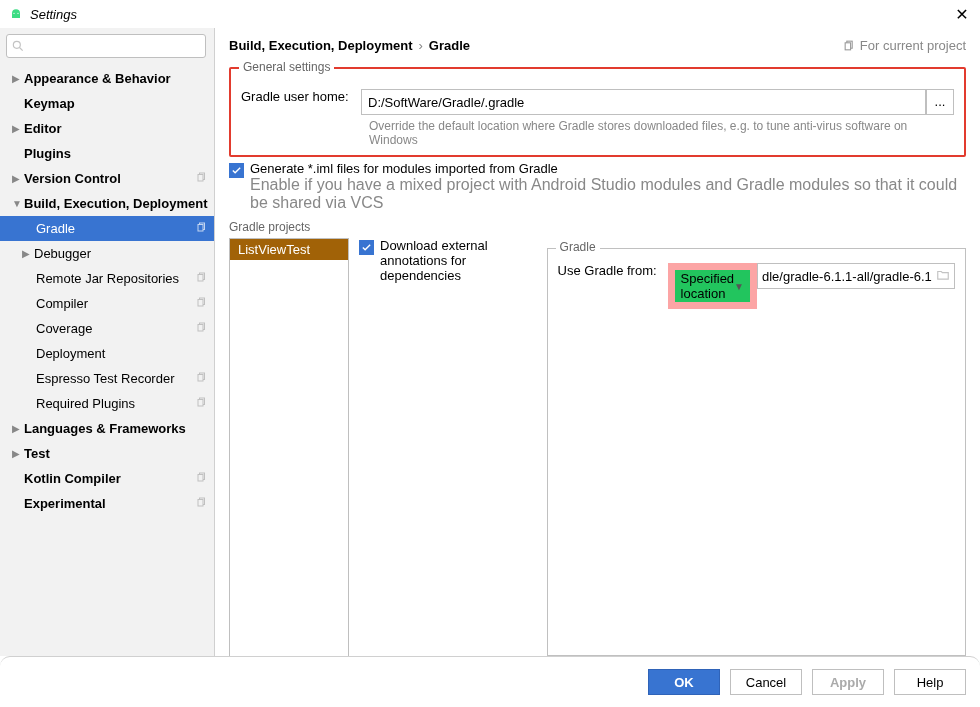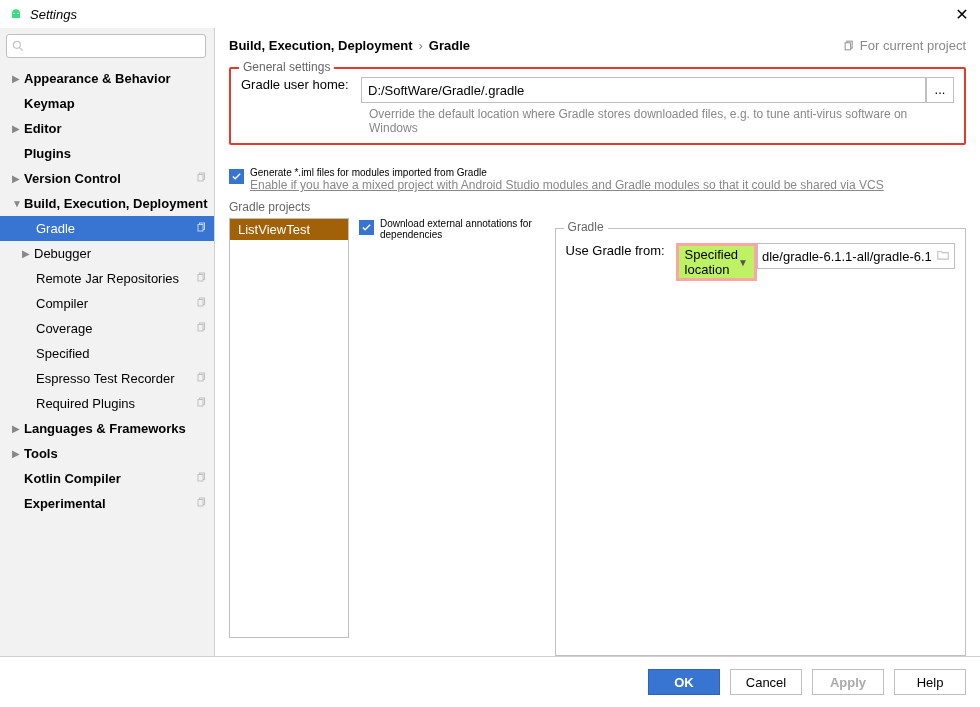--- a/index.html
+++ b/index.html
@@ -27,50 +27,50 @@
 .tree-item.selected { background: #3874d1; color: #fff; }
 .tree-item .copy-icon { opacity: 0.35; }
 .tree-item.selected .copy-icon { opacity: 0.7;}
 
 .main { flex: 1; display: flex; flex-direction: column; padding: 10px 14px 0 14px; overflow: hidden; }
 .breadcrumb-row { display: flex; align-items: center; margin-bottom: 14px; }
 .breadcrumb { font-weight: bold; font-size: 14px; flex: 1; display: flex; align-items: center; gap: 6px; }
 .breadcrumb .sep { color: #888; font-weight: normal; }
 .project-tag { color: #888; font-size: 12px; display: flex; align-items: center; gap: 4px; }
 
-.section { border: 1px solid #c0c0c0; border-radius: 2px; position: relative; margin-bottom: 22px; padding: 8px 10px 8px 10px; }
+.section { border: 1px solid #c0c0c0; border-radius: 2px; position: relative; margin-bottom: 4px; padding: 20px 10px 8px 10px; }
 .section.highlight { border: 2px solid #e23b2e; }
 .section-title { position: absolute; top: -9px; left: 8px; background: #fff; padding: 0 4px; color: #666; font-size: 12px; }
 .row { display: flex; align-items: flex-start; }
 .field-label { width: 120px; }
 .text-input { flex: 1; height: 26px; border: 1px solid #bfbfbf; padding: 2px 6px; font-size: 13px; }
 .browse-btn { width: 28px; height: 26px; border: 1px solid #bfbfbf; background: #fff; cursor: pointer; text-align: center; line-height: 22px; }
 .hint { color: #888; font-size: 12px; margin-top: 4px; margin-left: 128px; }
 
 .checkbox-row { display: flex; align-items: flex-start; gap: 6px; margin-bottom: 8px; }
 .cb { width: 15px; height: 15px; border: 1px solid #3874d1; background: #3874d1; display:flex; align-items:center; justify-content:center; margin-top:2px;}
 .cb svg { width:11px; height:11px; }
 .cb-text { flex:1; }
-.cb-text .primary { font-size:10px; }
-.cb-text .secondary { color:#888; font-size:12px;text-decoration:underline; }
+.cb-text .primary { font-size:13px; }
+.cb-text .secondary { color:#888; font-size:16px; }
 
 .projects-area { display:flex; gap:10px; flex:1; overflow:hidden; }
 .projects-label { color:#666; font-size:12px; margin-bottom:4px; }
 .project-list { width: 120px; border:1px solid #bfbfbf; background:#fff; height: 420px; }
 .project-list-item { background:#a16207; color:#fff; padding:3px 8px; font-size:13px; }
 .right-panel { flex:1; display:flex; }
 
 .gradle-section { border:1px solid #c0c0c0; position:relative; padding:14px 10px 10px 10px; margin-top:10px; }
 .gradle-section .section-title { top:-9px; }
-.select { flex:1; max-width:235px; height:26px; border:3px solid #fca5a5; background:#bef264; display:flex; align-items:center; padding:16px 6px; justify-content:space-between; cursor:pointer; }
+.select { flex:1; max-width:235px; height:26px; border:7px solid #fca5a5; background:#22c55e; display:flex; align-items:center; padding:16px 6px; justify-content:space-between; cursor:pointer; }
 .select .caret { font-size:10px; color:#555; }
 .path-display { width: 198px; height:26px; border:1px solid #bfbfbf; display:flex; align-items:center; padding:0 4px; overflow:hidden; white-space:nowrap; }
 .path-display .folder-icon { margin-left:4px; opacity:0.5; }
 
-.footer { display:flex; justify-content:flex-end; align-items:center; gap:10px; padding:12px 14px; border-top:1px solid #d0d0d0; }
+.footer { display:flex; justify-content:flex-end; align-items:center; gap:10px; padding:12px 14px; border-top:1px solid #d0d0d0;border-radius:10px; }
 .btn { min-width:72px; height:26px; border:1px solid #bfbfbf; background:#fff; cursor:pointer; font-size:13px; padding:0 12px; }
 .btn.primary { background:#3874d1; border-color:#2f63b8; color:#fff; font-weight:bold; }
 .btn.disabled { color:#aaa; cursor:default;font-weight:bold; }
 
 .copy-icon svg { width:12px; height:12px; }
 </style>
 </head>
 <body>
 
 <div class="titlebar">
@@ -151,21 +151,21 @@
             </svg></span>
         </div>
       <div class="tree-item child">
           <span class="label">Coverage</span>
           <span class="copy-icon"><svg viewBox="0 0 24 24">
               <rect x="7" y="4" width="10" height="13" fill="none" stroke="#666" stroke-width="2"></rect>
               <rect x="4" y="7" width="10" height="13" fill="#f2f2f2" stroke="#666" stroke-width="2"></rect>
             </svg></span>
         </div>
       <div class="tree-item child">
-          <span class="label">Specified</span>
+          <span class="label">Deployment</span>
         </div>
       <div class="tree-item child">
           <span class="label">Espresso Test Recorder</span>
           <span class="copy-icon"><svg viewBox="0 0 24 24">
               <rect x="7" y="4" width="10" height="13" fill="none" stroke="#666" stroke-width="2"></rect>
               <rect x="4" y="7" width="10" height="13" fill="#f2f2f2" stroke="#666" stroke-width="2"></rect>
             </svg></span>
         </div>
       <div class="tree-item child">
           <span class="label">Required Plugins</span>
@@ -173,21 +173,21 @@
               <rect x="7" y="4" width="10" height="13" fill="none" stroke="#666" stroke-width="2"></rect>
               <rect x="4" y="7" width="10" height="13" fill="#f2f2f2" stroke="#666" stroke-width="2"></rect>
             </svg></span>
         </div>
       <div class="tree-item bold">
           <span class="arrow">▶</span>
           <span class="label">Languages &amp; Frameworks</span>
         </div>
       <div class="tree-item bold">
           <span class="arrow">▶</span>
-          <span class="label">Tools</span>
+          <span class="label">Test</span>
         </div>
       <div class="tree-item bold">
           <span class="arrow"></span>
           <span class="label">Kotlin Compiler</span>
           <span class="copy-icon"><svg viewBox="0 0 24 24">
               <rect x="7" y="4" width="10" height="13" fill="none" stroke="#666" stroke-width="2"></rect>
               <rect x="4" y="7" width="10" height="13" fill="#f2f2f2" stroke="#666" stroke-width="2"></rect>
             </svg></span>
         </div>
       <div class="tree-item bold">

